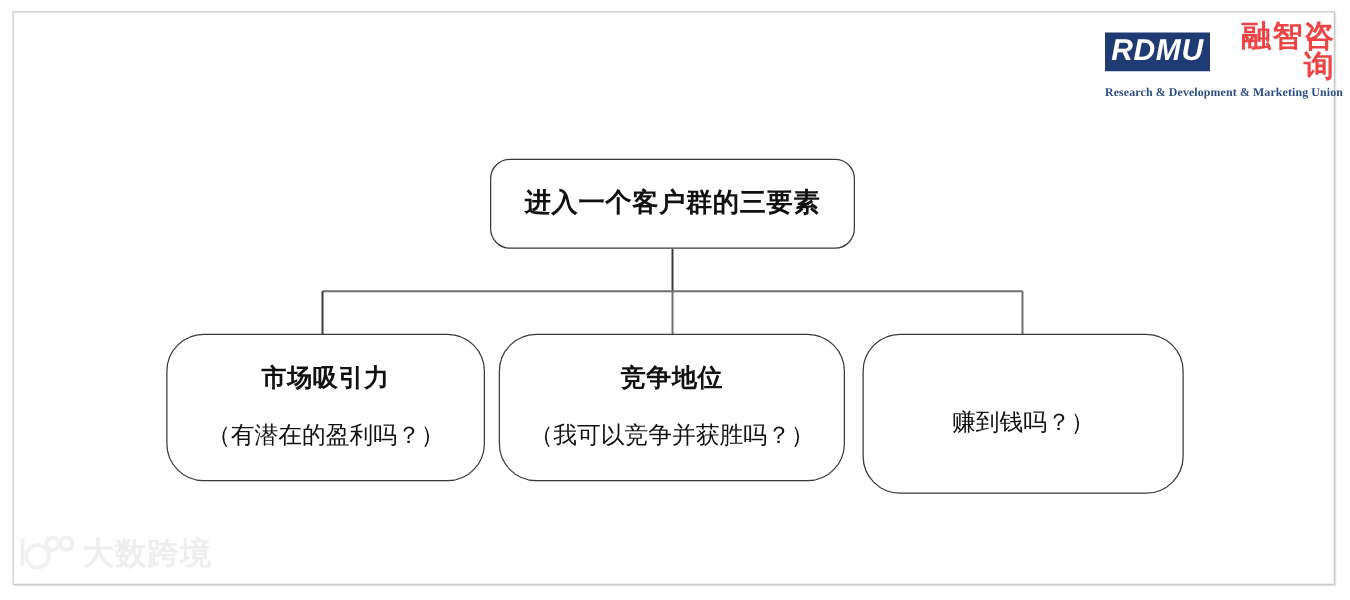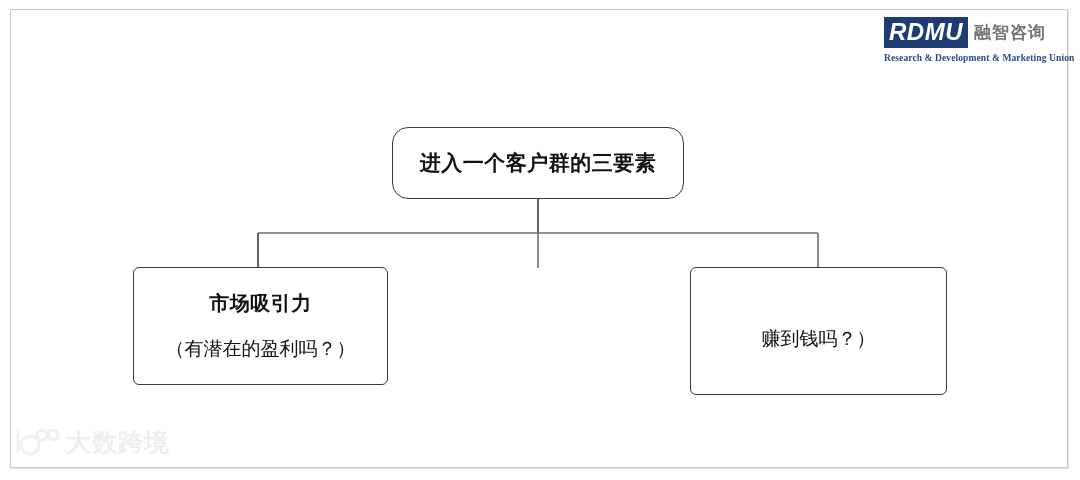--- a/index.html
+++ b/index.html
@@ -46,38 +46,39 @@
   .logo-block {
     position: absolute;
     left: 884px;
     top: 17px;
     width: 184px;
     text-align: right;
   }
   .logo-row {
     display: flex;
     align-items: center;
+    justify-content: flex-end;
     gap: 6px;
   }
   .logo-mark {
     background: #1f3b73;
     color: #ffffff;
     font-family: "Liberation Sans", "DejaVu Sans", sans-serif;
     font-weight: bold;
     font-style: italic;
     font-size: 24px;
     letter-spacing: 0.5px;
     line-height: 1;
     padding: 3px 5px 4px 5px;
   }
   .logo-cn {
-    color: #737373;
+    color: #ef4444;
     font-family: "DejaVu Serif", "Liberation Serif", serif;
     font-weight: bold;
-    font-size: 17px;
+    font-size: 24px;
     line-height: 1;
     letter-spacing: 1px;
   }
   .logo-tagline {
     margin-top: 5px;
     color: #2b4b86;
     font-family: "Liberation Serif", "DejaVu Serif", serif;
     font-weight: bold;
     font-size: 9.5px;
     letter-spacing: 0.1px;
@@ -96,21 +97,21 @@
     position: absolute;
     left: 0;
     top: 0;
   }
 
   .node {
     position: absolute;
     box-sizing: border-box;
     background: #ffffff;
     border: 1.6px solid #3b3b3b;
-    border-radius: 6px;
+    border-radius: 30px;
     display: flex;
     flex-direction: column;
     align-items: center;
     justify-content: center;
     text-align: center;
     color: #111111;
   }
   .node-root {
     left: 392px;
     top: 127px;
@@ -201,20 +202,24 @@
 
     <div class="node node-root">
       <div class="node-title">进入一个客户群的三要素</div>
     </div>
 
     <div class="node node-child child-1">
       <div class="child-title">市场吸引力</div>
       <div class="child-sub">（有潜在的盈利吗？）</div>
     </div>
 
+    <div class="node node-child child-2">
+      <div class="child-title">竞争地位</div>
+      <div class="child-sub">（我可以竞争并获胜吗？）</div>
+    </div>
 
     <div class="node node-child child-3">
       <div class="child-sub" style="margin-top:16px;">赚到钱吗？）</div>
     </div>
 
   </div>
 
   <div class="watermark">
     <svg class="wm-mark" viewBox="0 0 46 30">
       <path d="M4 4 L4 26" stroke="#e2e2e2" stroke-width="3" fill="none"></path>

